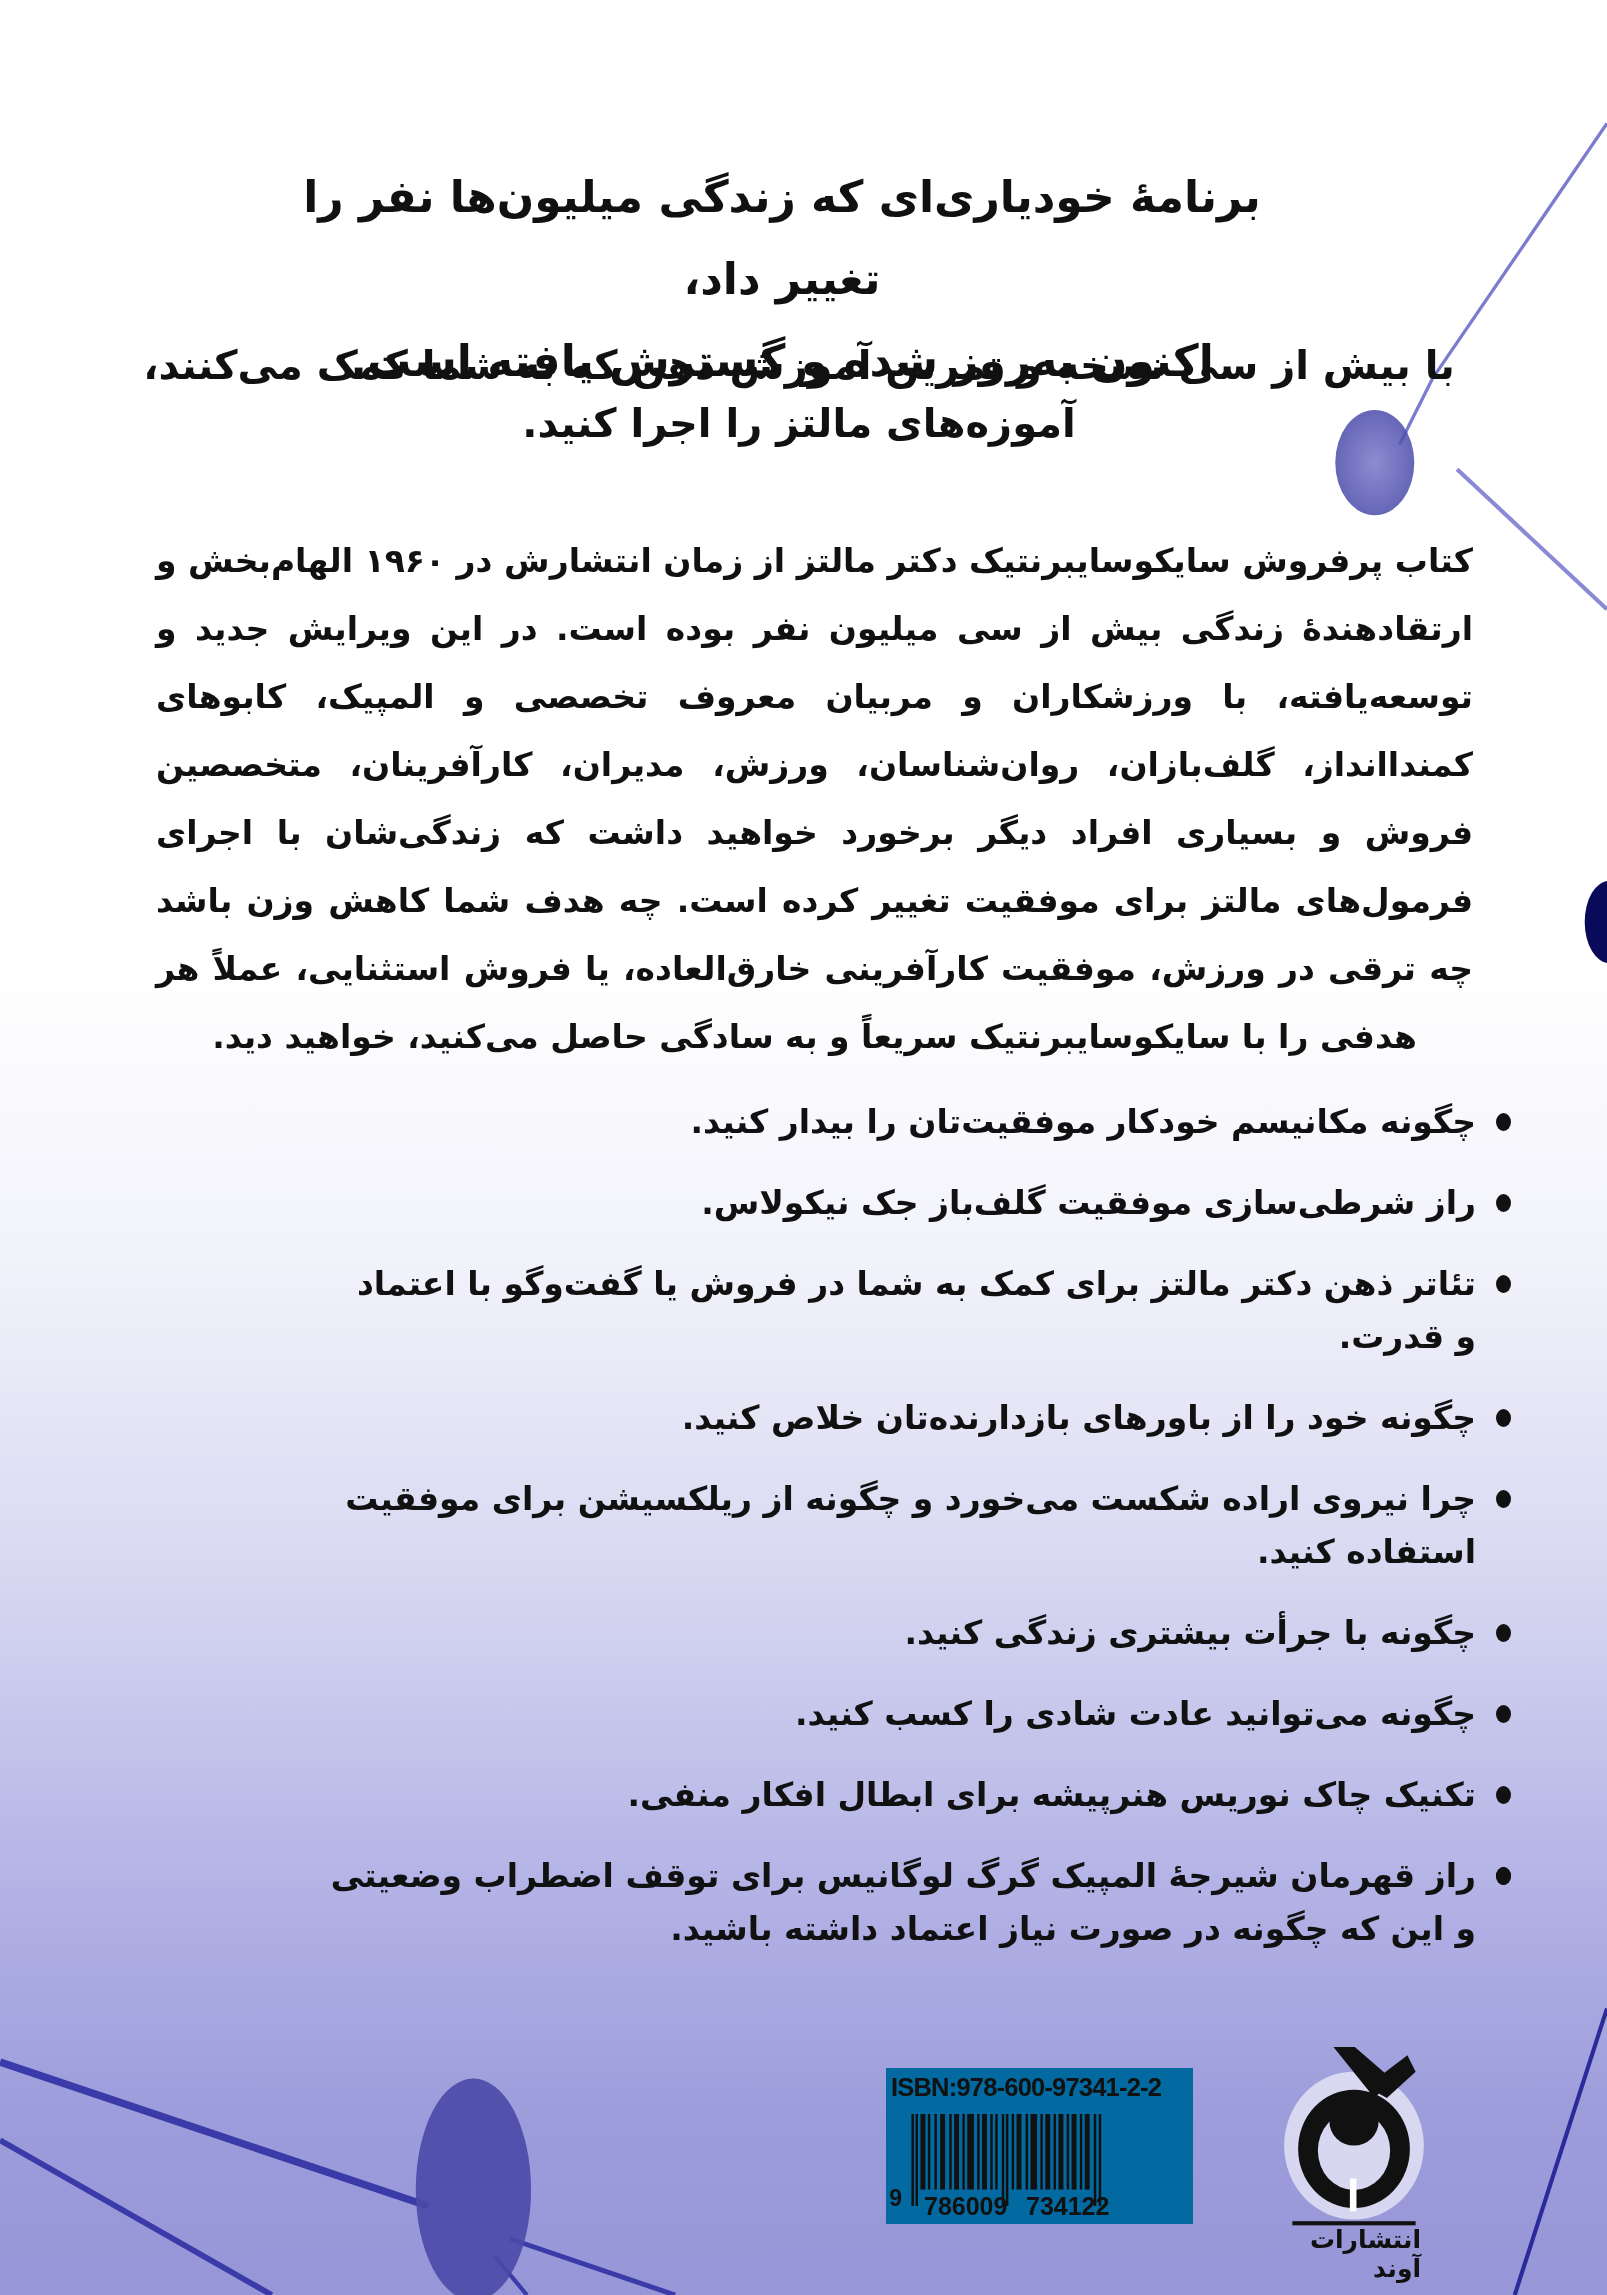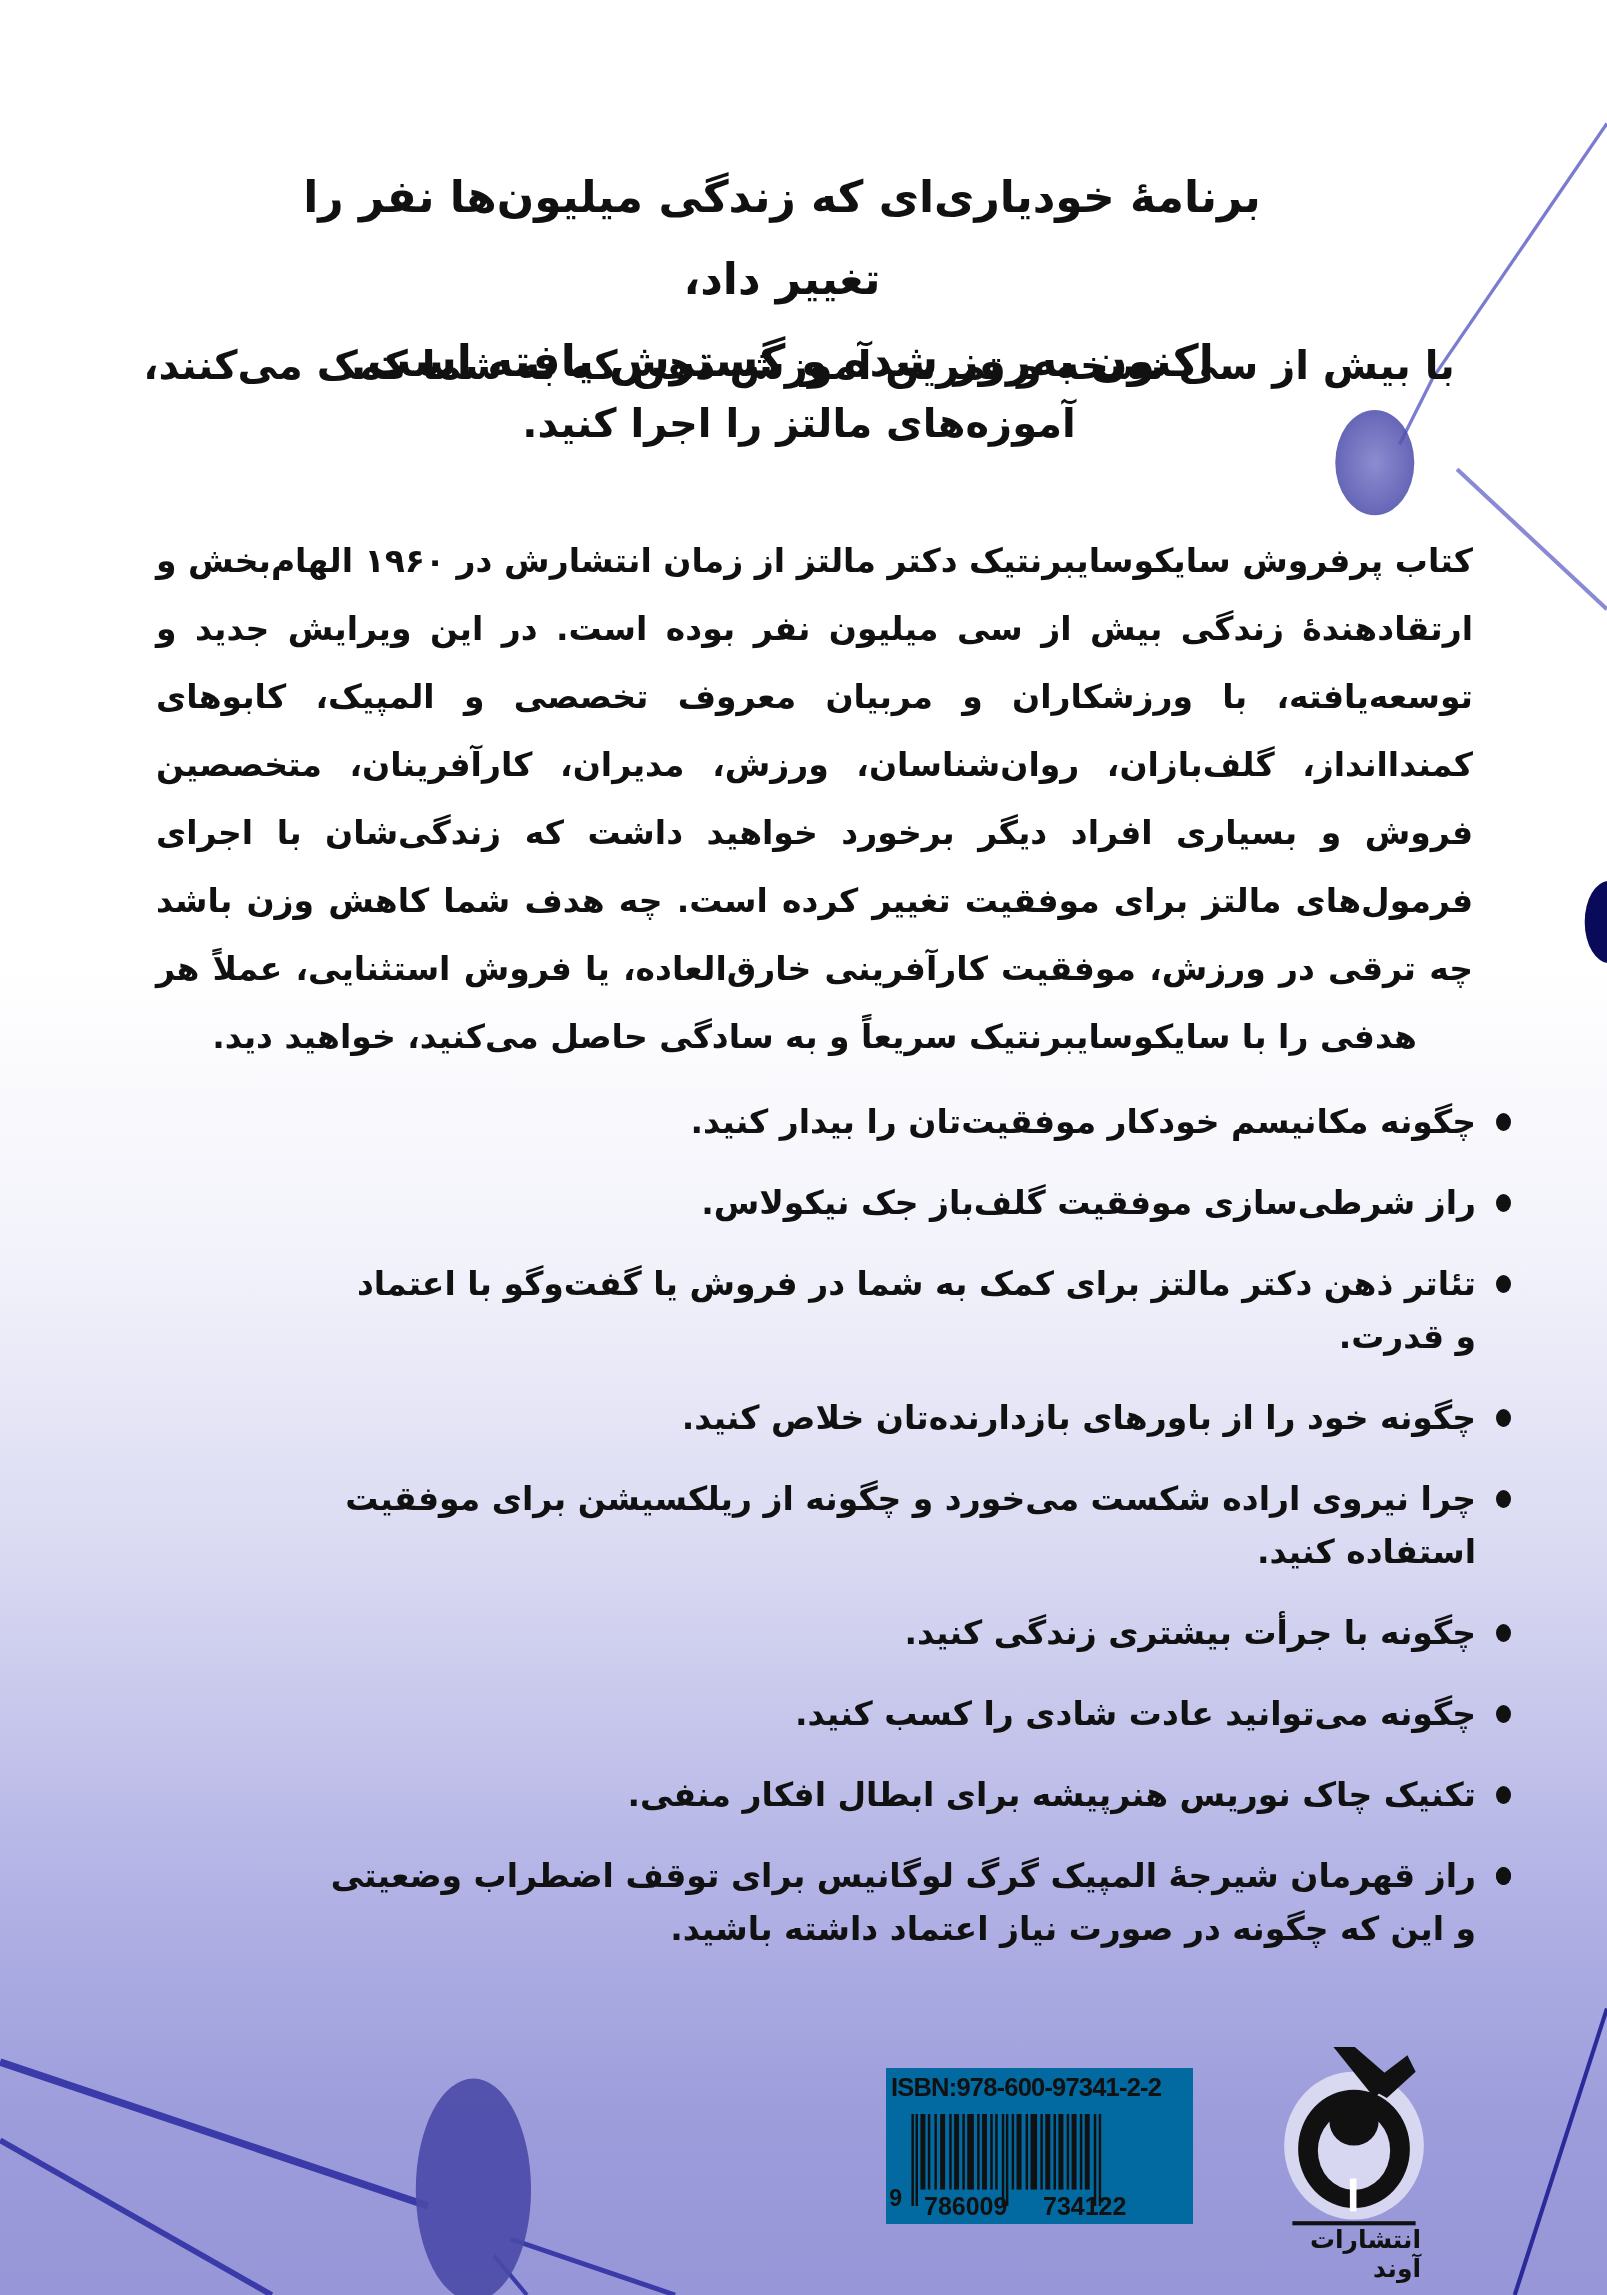--- a/index.html
+++ b/index.html
@@ -36,21 +36,21 @@
       position: absolute; left: 886px; top: 2068px; width: 307px; height: 156px;
       background: #0369a1; direction: ltr;
     }
     .isbn-text {
       position: absolute; left: 5px; top: 5px; font-family: "Liberation Sans", sans-serif;
       font-weight: bold; font-size: 25.5px; letter-spacing: -0.8px; color: #111;
     }
     .bars { position: absolute; left: 25px; top: 46px; width: 198px; height: 92px; }
     .barcode-lead { position: absolute; left: 3.3px; top: 117px; font-family: "Liberation Sans", sans-serif; font-weight: bold; font-size: 23px; }
     .barcode-num1 { position: absolute; left: 38px; top: 124px; font-family: "Liberation Sans", sans-serif; font-weight: bold; font-size: 25px; }
-    .barcode-num2 { position: absolute; left: 140px; top: 124px; font-family: "Liberation Sans", sans-serif; font-weight: bold; font-size: 25px; margin-left: 17px; }
+    .barcode-num2 { position: absolute; left: 140px; top: 124px; font-family: "Liberation Sans", sans-serif; font-weight: bold; font-size: 25px; }
     .publisher-logo { position: absolute; left: 1284px; top: 2047px; width: 140px; height: 189px; }
     .publisher-name {
       position: absolute; left: 1281px; top: 2225px; width: 140px; 
       font-weight: bold; font-size: 25px; color: #111; direction: rtl;
     }
   </style>
 </head>
 <body>
 
 <svg class="bg-svg" viewBox="0 0 1952 2788" xmlns="http://www.w3.org/2000/svg">

